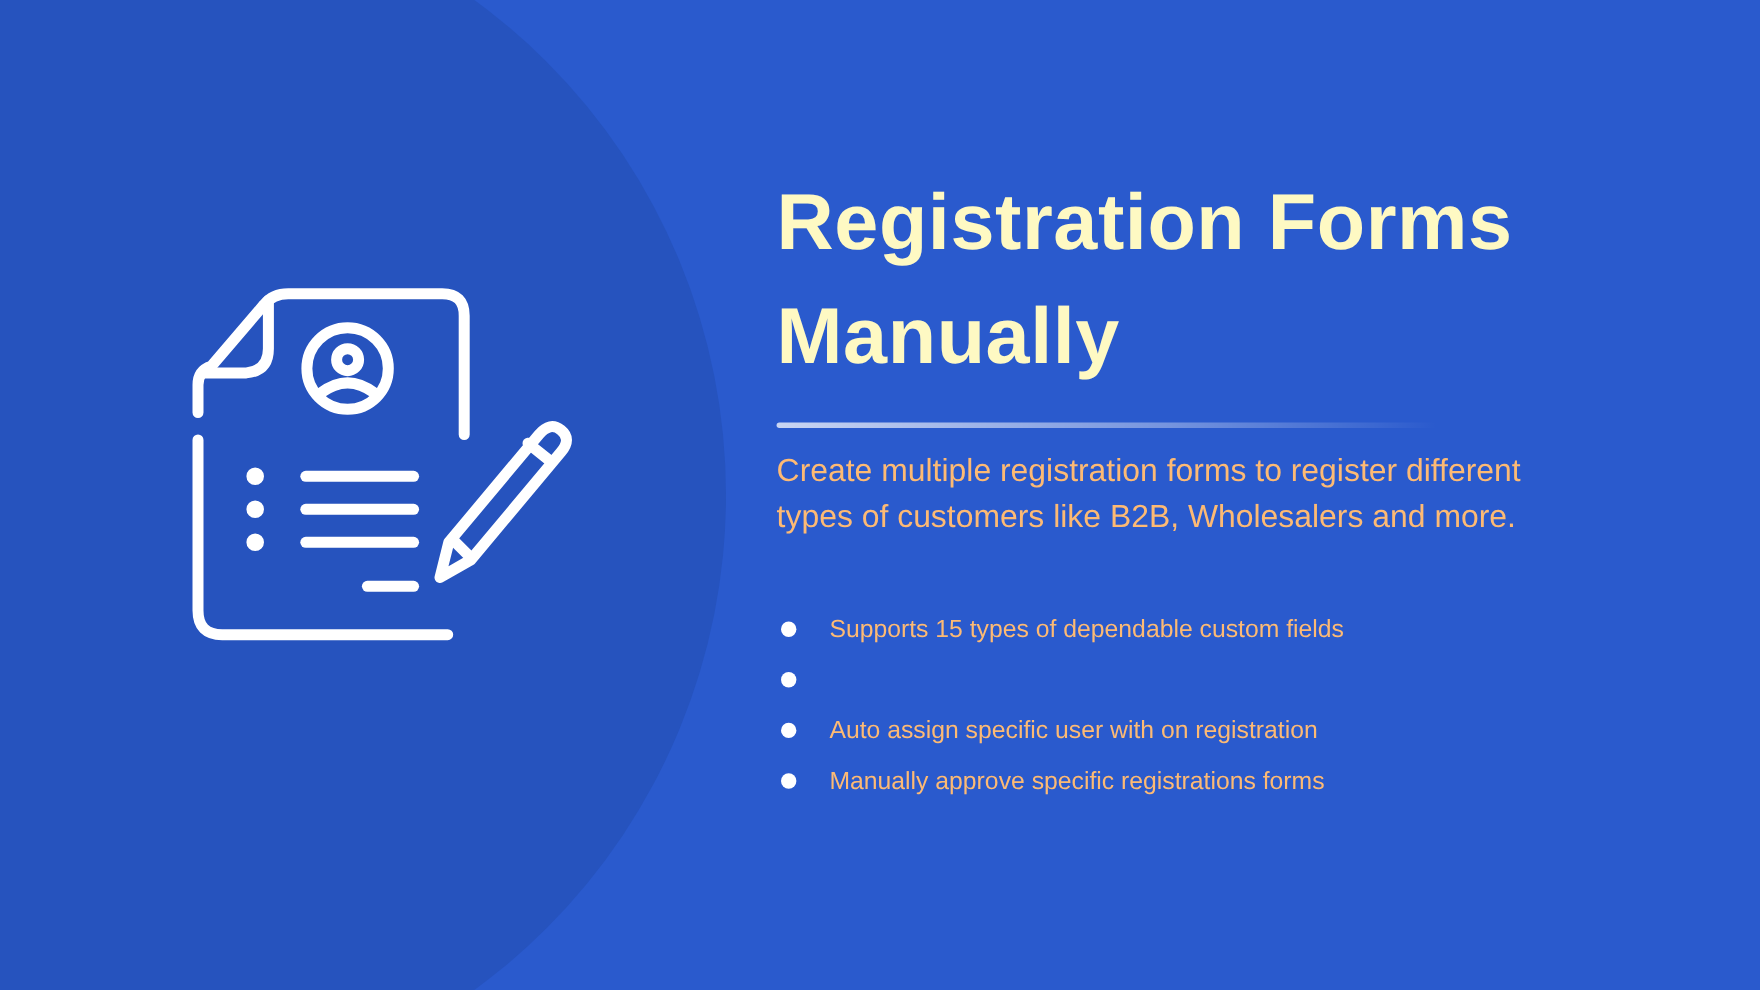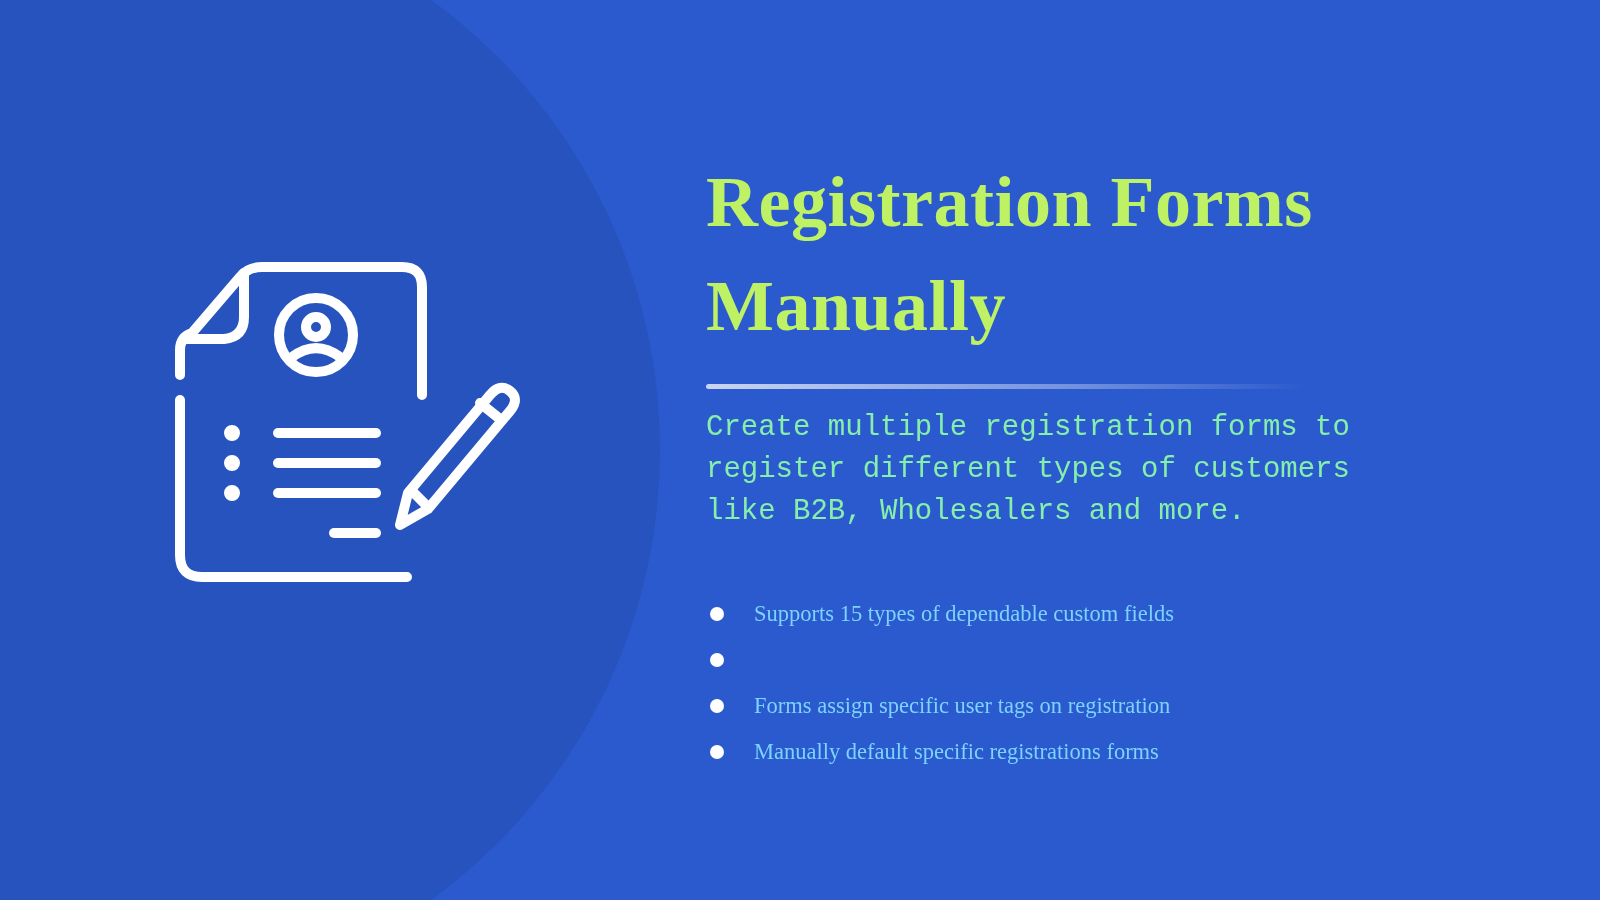--- a/index.html
+++ b/index.html
@@ -26,40 +26,40 @@
       width: 360px;
       height: 340px;
     }
     .content {
       position: absolute;
       left: 706px;
       top: 150px;
       width: 760px;
     }
     .title {
-      font-family: Liberation Serif, serif;
+      font-family: Liberation Sans, sans-serif;
       font-weight: 700;
       font-size: 72px;
       line-height: 104px;
       letter-spacing: 0.5px;
-      color: #bef264;
+      color: #fef9c3;
     }
     .divider {
       margin-top: 26px;
       width: 600px;
       height: 5px;
       border-radius: 3px;
       background: linear-gradient(to right, rgba(255,255,255,0.75), rgba(255,255,255,0.35) 60%, rgba(255,255,255,0));
     }
     .desc {
       margin-top: 18px;
-      font-family: Liberation Mono, monospace;
+      font-family: Liberation Sans, sans-serif;
       font-size: 29px;
       line-height: 42px;
-      color: #86efac;
+      color: #fdba74;
       width: 720px;
     }
     .features {
       list-style: none;
       margin-top: 58px;
     }
     .feature {
       display: flex;
       align-items: center;
       height: 46px;
@@ -67,23 +67,23 @@
     .bullet {
       width: 14px;
       height: 14px;
       border-radius: 50%;
       background: #ffffff;
       margin-left: 4px;
       margin-right: 30px;
       flex: none;
     }
     .feature-text {
-      font-family: Liberation Serif, serif;
+      font-family: Liberation Sans, sans-serif;
       font-size: 22.5px;
-      color: #7dd3fc;
+      color: #fdba74;
       white-space: nowrap;
       text-align: center;
     }
   </style>
 </head>
 <body>
 
 <div class="bg-circle"></div>
 
 <div class="illustration">
@@ -123,20 +123,20 @@
   <ul class="features">
     <li class="feature">
       <span class="bullet"></span>
       <span class="feature-text">Supports 15 types of dependable custom fields</span>
     </li>
     <li class="feature">
       <span class="bullet"></span>
     </li>
     <li class="feature">
       <span class="bullet"></span>
-      <span class="feature-text">Forms assign specific user tags on registration</span>
+      <span class="feature-text">Auto assign specific user with on registration</span>
     </li>
     <li class="feature">
       <span class="bullet"></span>
-      <span class="feature-text">Manually default specific registrations forms</span>
+      <span class="feature-text">Manually approve specific registrations forms</span>
     </li>
   </ul>
 </div>
 
 </body></html>

